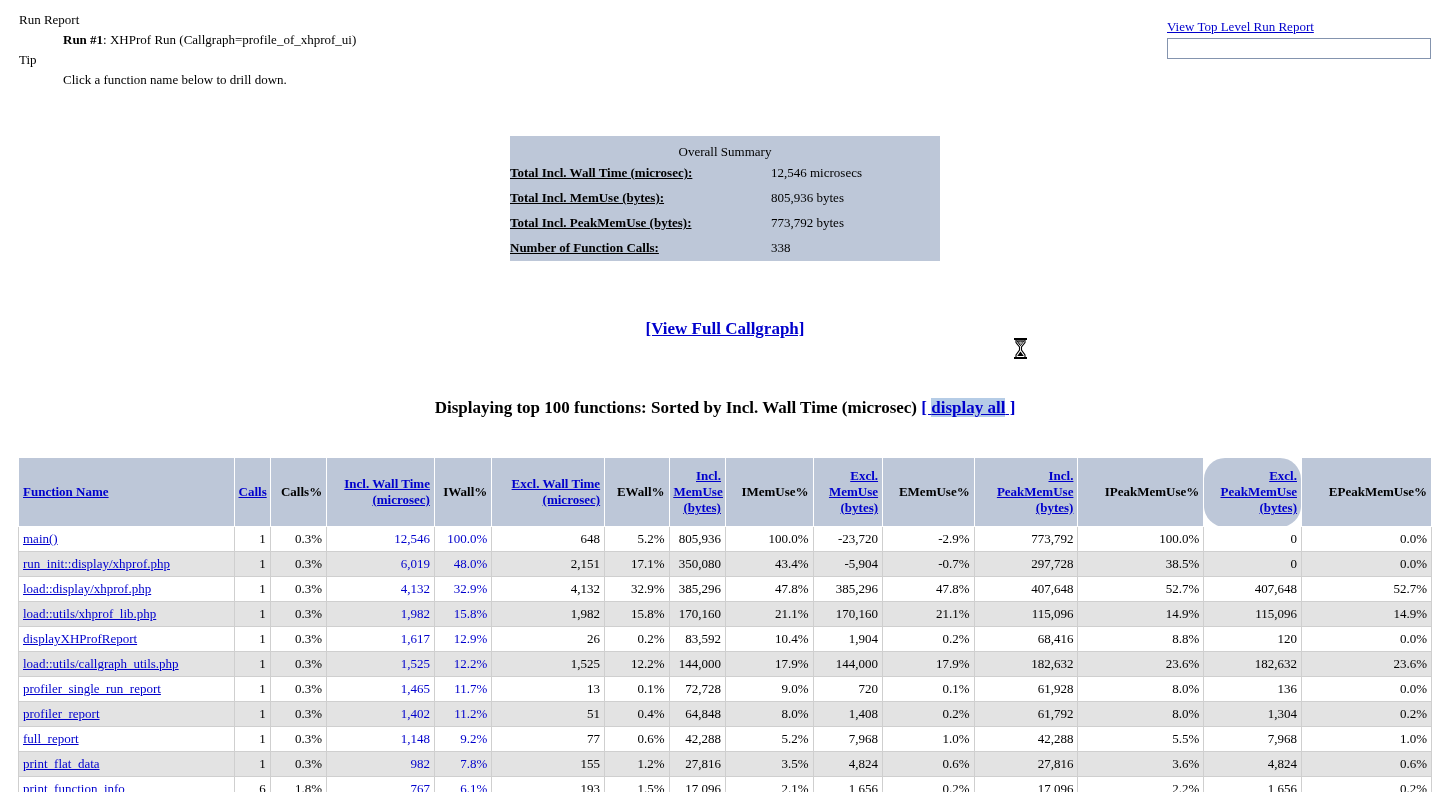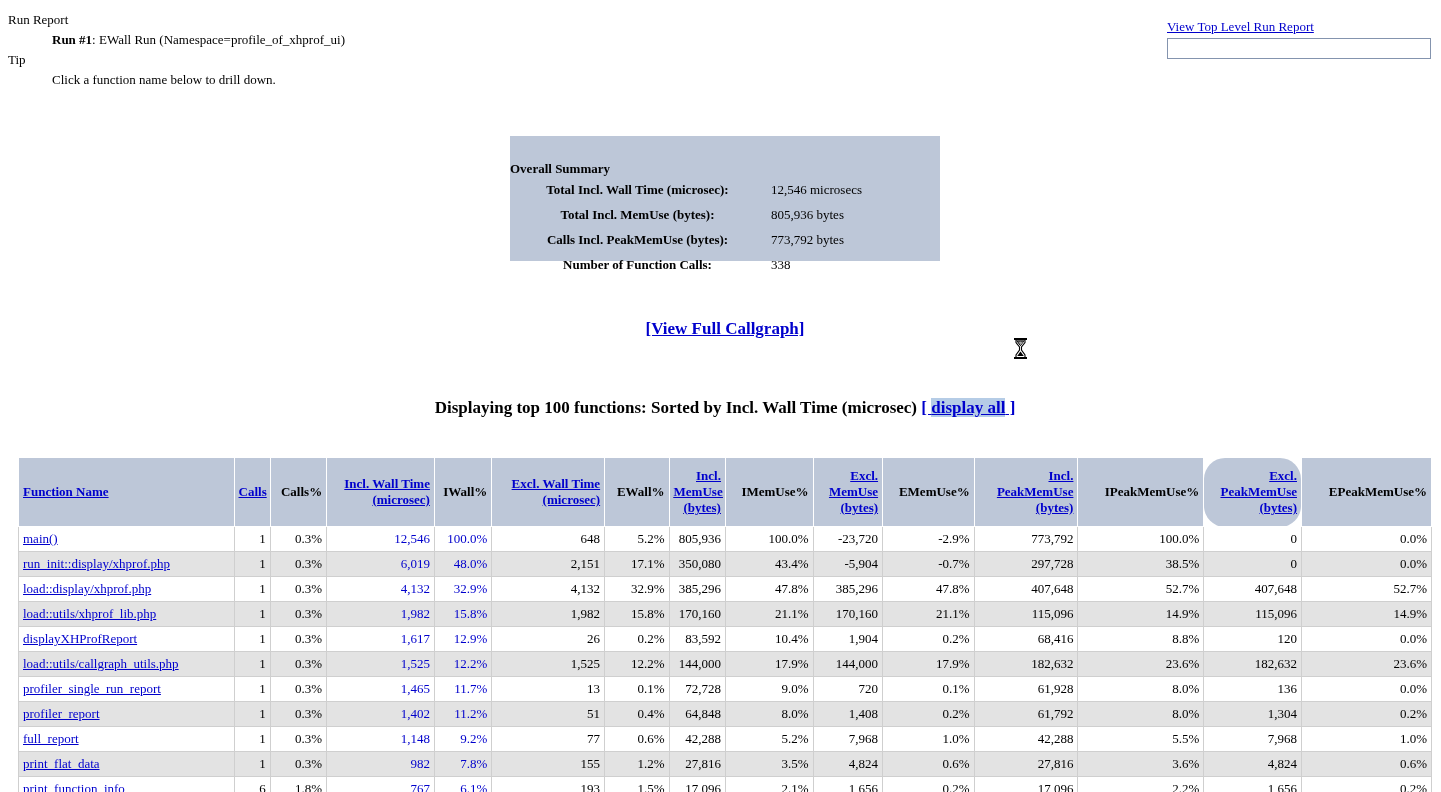--- a/index.html
+++ b/index.html
@@ -5,35 +5,35 @@
   html,body { margin:0; padding:0; }
   body {
     width:1441px; height:792px; overflow:hidden; background:#ffffff;
     font-family:"Liberation Serif","DejaVu Serif",serif;
     font-size:13px; color:#000;
     position:relative;
   }
   a { color:#0000cc; text-decoration:underline; cursor:pointer; }
 
   
-  .topleft { position:absolute; left:8px; top:10px; line-height:20px; }
+  .topleft { position:absolute; left:19px; top:10px; line-height:20px; }
   .indent { margin-left:44px; }
 
   
   .topright { position:absolute; left:1167px; top:19px; width:266px; }
   .topright input {
     box-sizing:border-box; margin-top:3px; width:264px; height:21px;
     border:1px solid #8494ae; font-family:"Liberation Serif",serif; font-size:13px; padding:1px 3px;
   }
 
   
   .summary { position:absolute; left:510px; top:136px; width:430px; height:125px; background:#bdc7d8; }
-  .summary-title { font-weight:bold; padding-top:24px; line-height:17px; }
+  .summary-title { text-align:center; font-weight:normal; padding-top:7px; line-height:17px; }
   .summary-row { display:flex; line-height:25px; }
-  .summary-label { width:255px; text-align:center; font-weight:bold; }
+  .summary-label { width:255px; text-align:left; font-weight:bold;text-decoration:underline; }
   .summary-value { margin-left:6px;font-family:Liberation Serif, serif; }
 
   .callgraph { position:absolute; top:319px; left:0; width:1450px; text-align:center; font-size:17px; font-weight:bold; }
   .callgraph a { color:#0000cc; }
 
   .hourglass { position:absolute; left:1012px; top:337px; width:17px; height:23px; }
 
   .displaying { position:absolute; top:398px; left:0; width:1450px; text-align:center; font-size:17px; font-weight:bold; }
   .displaying a { color:#0000cc; font-weight:bold; }
   .hl { background:#b5cce6;margin-top:20px; }
@@ -55,21 +55,21 @@
   }
   .al { text-align:left; } .ar { text-align:right; } .ac { text-align:right; }
   td.sorted { color:#0000cc; }
   th a { font-weight:bold; }
 </style>
 </head>
 <body>
 
 <div class="topleft">
   <div>Run Report</div>
-  <div class="indent"><b>Run #1</b><span>: EWall Run (Namespace=profile_of_xhprof_ui)</span></div>
+  <div class="indent"><b>Run #1</b><span>: XHProf Run (Callgraph=profile_of_xhprof_ui)</span></div>
   <div>Tip</div>
   <div class="indent">Click a function name below to drill down.</div>
 </div>
 
 <div class="topright">
   <a href="#">View Top Level Run Report</a>
   <br>
   <input type="text" value="" style="">
 </div>
 
@@ -77,21 +77,21 @@
   <div class="summary-title">Overall Summary</div>
   <div class="summary-row">
     <div class="summary-label">Total Incl. Wall Time (microsec):</div>
     <div class="summary-value">12,546 microsecs</div>
   </div>
   <div class="summary-row">
     <div class="summary-label">Total Incl. MemUse (bytes):</div>
     <div class="summary-value">805,936 bytes</div>
   </div>
   <div class="summary-row">
-    <div class="summary-label">Calls Incl. PeakMemUse (bytes):</div>
+    <div class="summary-label">Total Incl. PeakMemUse (bytes):</div>
     <div class="summary-value">773,792 bytes</div>
   </div>
   <div class="summary-row">
     <div class="summary-label">Number of Function Calls:</div>
     <div class="summary-value">338</div>
   </div>
 </div>
 
 <div class="callgraph">
   <a href="#">[View Full Callgraph]</a>

